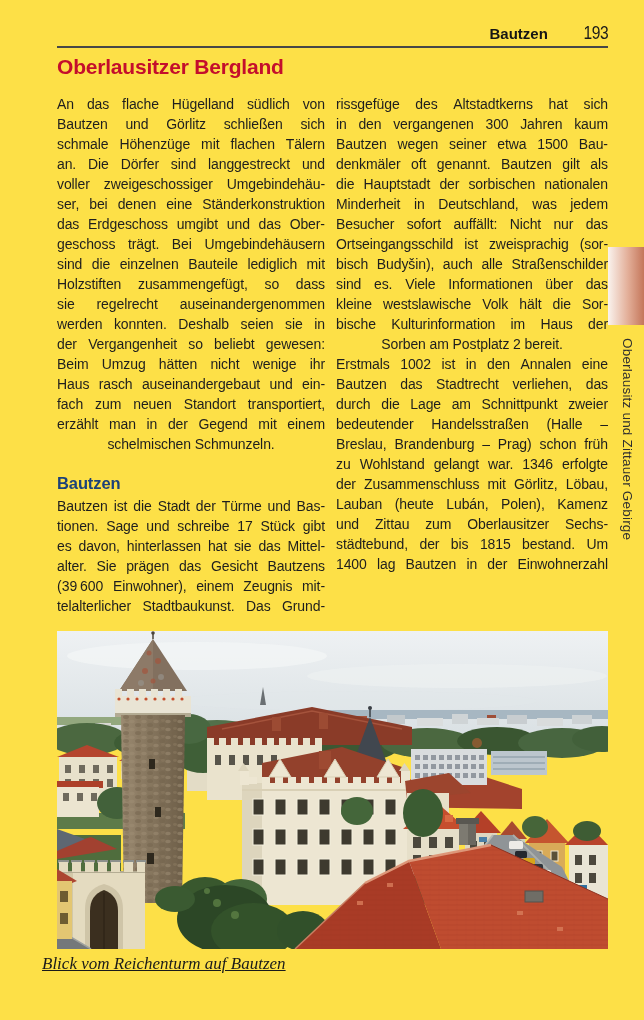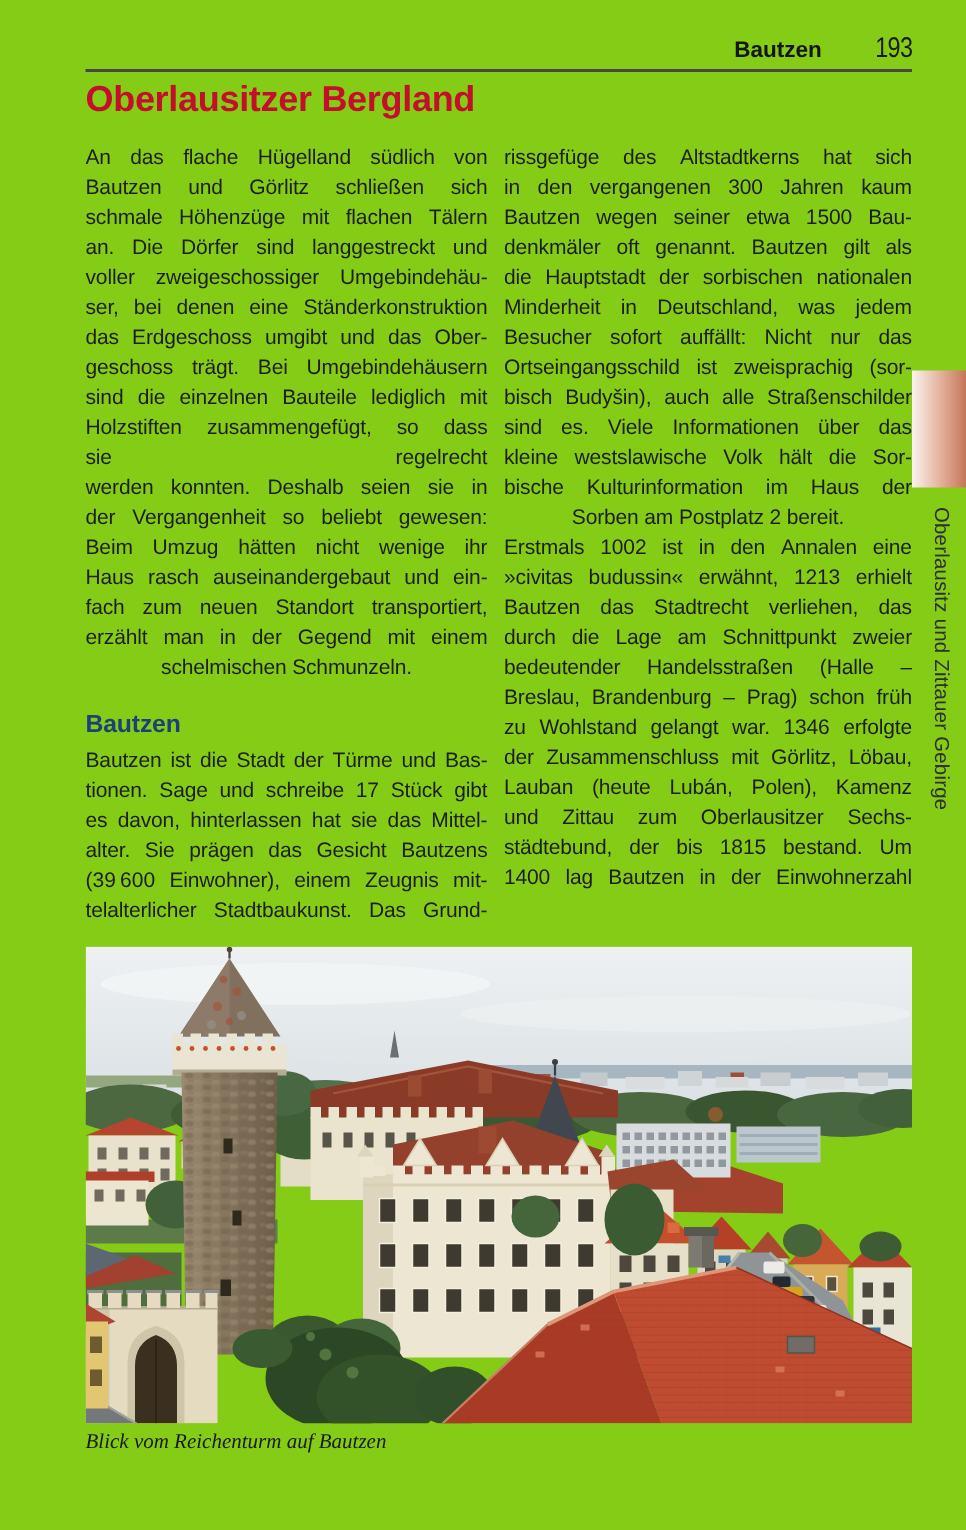--- a/index.html
+++ b/index.html
@@ -1,41 +1,41 @@
 <!DOCTYPE html>
 <html lang="de"><head>
 <meta charset="utf-8">
 <style>
   html,body{margin:0;padding:0;}
   body{background:#ffffff;}
-  .page{position:relative;width:644px;height:1020px;background:#84cc16;overflow:hidden;
+  .page{position:relative;width:644px;height:1020px;background:#fde047;overflow:hidden;
         font-family:"Liberation Sans",sans-serif;color:#1e1e1e;}
   
   .running-head{position:absolute;top:22px;left:57px;width:551px;display:flex;
                 justify-content:flex-end;align-items:baseline;gap:30px;}
   .rh-section{font-weight:bold;font-size:15px;color:#151515;}
   .rh-number{display:inline-block;font-size:19px;color:#1a1a1a;transform:scaleX(.82);transform-origin:right;letter-spacing:-.5px;}
   .rule{position:absolute;top:46px;left:57px;width:551px;height:1.5px;background:#474747;}
   
-  .title{position:absolute;top:54px;left:57px;margin:0;font-size:24px;line-height:26px;
+  .title{position:absolute;top:54px;left:57px;margin:0;font-size:21px;line-height:26px;
          font-weight:bold;letter-spacing:-.2px;}
   
   .columns{position:absolute;top:94px;left:57px;width:551px;display:flex;gap:11px;}
   .col{font-size:14px;line-height:20px;letter-spacing:-.1px;}
   .col-left{width:268px;}
   .col-right{width:272px;}
   .para{margin:0;}
   .line{height:20px;white-space:nowrap;overflow:hidden;text-align:center;}
   .line.j{display:flex;justify-content:space-between;}
   .subhead{font-size:16.5px;font-weight:bold;line-height:22px;margin-top:18px;margin-bottom:2px;}
   
   .photo{position:absolute;top:631px;left:57px;width:551px;height:318px;margin:0;overflow:hidden;}
   .photo svg{display:block;}
-  .caption{position:absolute;top:954px;left:57px;font-family:"Liberation Serif",serif;
-           font-style:italic;font-size:14px;color:#1a1a1a;}
+  .caption{position:absolute;top:954px;left:42px;font-family:"Liberation Serif",serif;
+           font-style:italic;font-size:17px;color:#1a1a1a;text-decoration:underline;}
   
   .edge-marker{position:absolute;top:247px;right:0;width:36px;height:78px;}
   .tab-label{position:absolute;top:338px;right:9px;writing-mode:vertical-rl;
              font-size:13.5px;color:#2f2f2f;letter-spacing:.2px;}
 </style>
 </head>
 <body>
 
 <div class="page">
 
@@ -116,20 +116,21 @@
           </div>
           <div class="line j">
             <span>Holzstiften</span>
             <span>zusammengefügt,</span>
             <span>so</span>
             <span>dass</span>
           </div>
           <div class="line j">
             <span>sie</span>
             <span>regelrecht</span>
+            <span>auseinandergenommen</span>
           </div>
           <div class="line j">
             <span>werden</span>
             <span>konnten.</span>
             <span>Deshalb</span>
             <span>seien</span>
             <span>sie</span>
             <span>in</span>
           </div>
           <div class="line j">
@@ -320,27 +321,20 @@
         </div>
         <div class="para">
           <div class="line j">
             <span>Erstmals</span>
             <span>1002</span>
             <span>ist</span>
             <span>in</span>
             <span>den</span>
             <span>Annalen</span>
             <span>eine</span>
-          </div>
-          <div class="line j">
-            <span>»civitas</span>
-            <span>budussin«</span>
-            <span>erwähnt,</span>
-            <span>1213</span>
-            <span>erhielt</span>
           </div>
           <div class="line j">
             <span>Bautzen</span>
             <span>das</span>
             <span>Stadtrecht</span>
             <span>verliehen,</span>
             <span>das</span>
           </div>
           <div class="line j">
             <span>durch</span>

